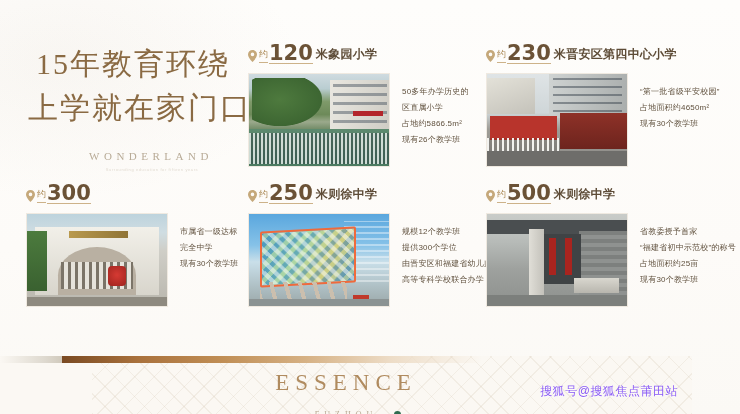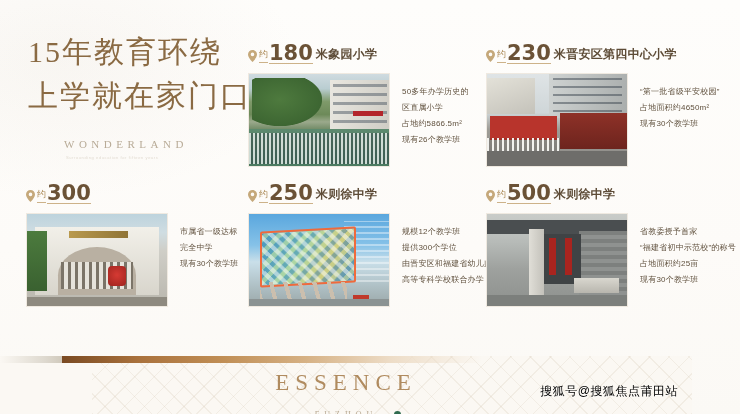--- a/index.html
+++ b/index.html
@@ -15,21 +15,21 @@
       linear-gradient(180deg,#fefdfb 0%,#fdfbf8 60%,#fbf9f5 100%);
   }
   
   .bg-texture{
     position:absolute;left:0;top:0;width:300px;height:200px;
     background:radial-gradient(ellipse at 20% 30%, rgba(200,185,165,.10), rgba(255,255,255,0) 70%);
     pointer-events:none;
   }
 
   
-  .hero{position:absolute;left:28px;top:32px;width:210px;}
+  .hero{position:absolute;left:28px;top:44px;width:210px;text-align:center;}
   .hero-line{
     font-family:"Liberation Serif","DejaVu Serif",serif;
     font-size:30px;line-height:40px;letter-spacing:2px;
     color:#8a6a43;font-weight:400;white-space:nowrap;
   }
   .hero-line.l2{margin-top:4px;}
   .hero-en{
     margin-top:22px;margin-left:36px;
     font-family:"Liberation Serif","DejaVu Serif",serif;
     font-size:11px;letter-spacing:4.5px;color:#b8ab97;
@@ -163,21 +163,21 @@
   .brand-sub{
     font-family:"Liberation Serif","DejaVu Serif",serif;
     font-size:8px;letter-spacing:5px;color:#b9aa94;margin-top:15px;position:relative;
   }
   .brand-dot{
     display:inline-block;width:7px;height:7px;border-radius:50%;
     background:#2f6b4f;position:absolute;left:57%;top:1px;
   }
   .watermark{
     position:absolute;right:14px;bottom:14px;
-    font-size:12px;color:#000000;letter-spacing:.5px;
+    font-size:12px;color:#8b5cf6;letter-spacing:.5px;
     text-shadow:0 1px 0 rgba(255,255,255,.85);
   }
 </style>
 </head>
 <body>
 
 <div class="page">
   <div class="bg-texture"></div>
 
   <div class="hero">
@@ -190,21 +190,21 @@
   <div class="grid">
 
     <div class="card" style="left:248px;top:44px;">
       <div class="card-head">
         <span class="pin">
           <svg width="9" height="12" viewBox="0 0 9 12">
               <path d="M4.5 0C2 0 0 2 0 4.5 0 7.8 4.5 12 4.5 12S9 7.8 9 4.5C9 2 7 0 4.5 0zm0 6.2a1.8 1.8 0 110-3.6 1.8 1.8 0 010 3.6z" fill="#c5a87a"></path>
             </svg>
         </span>
         <span class="yue">约</span>
-        <span class="num">180</span>
+        <span class="num">120</span>
         <span class="tname">米象园小学</span>
       </div>
       <div class="card-body">
         <div class="thumb">
           <div class="sky ph1">
               <span class="tree"></span>
               <span class="bld"></span>
               <span class="banner"></span>
               <span class="court"></span>
               <span class="crowd"></span>

